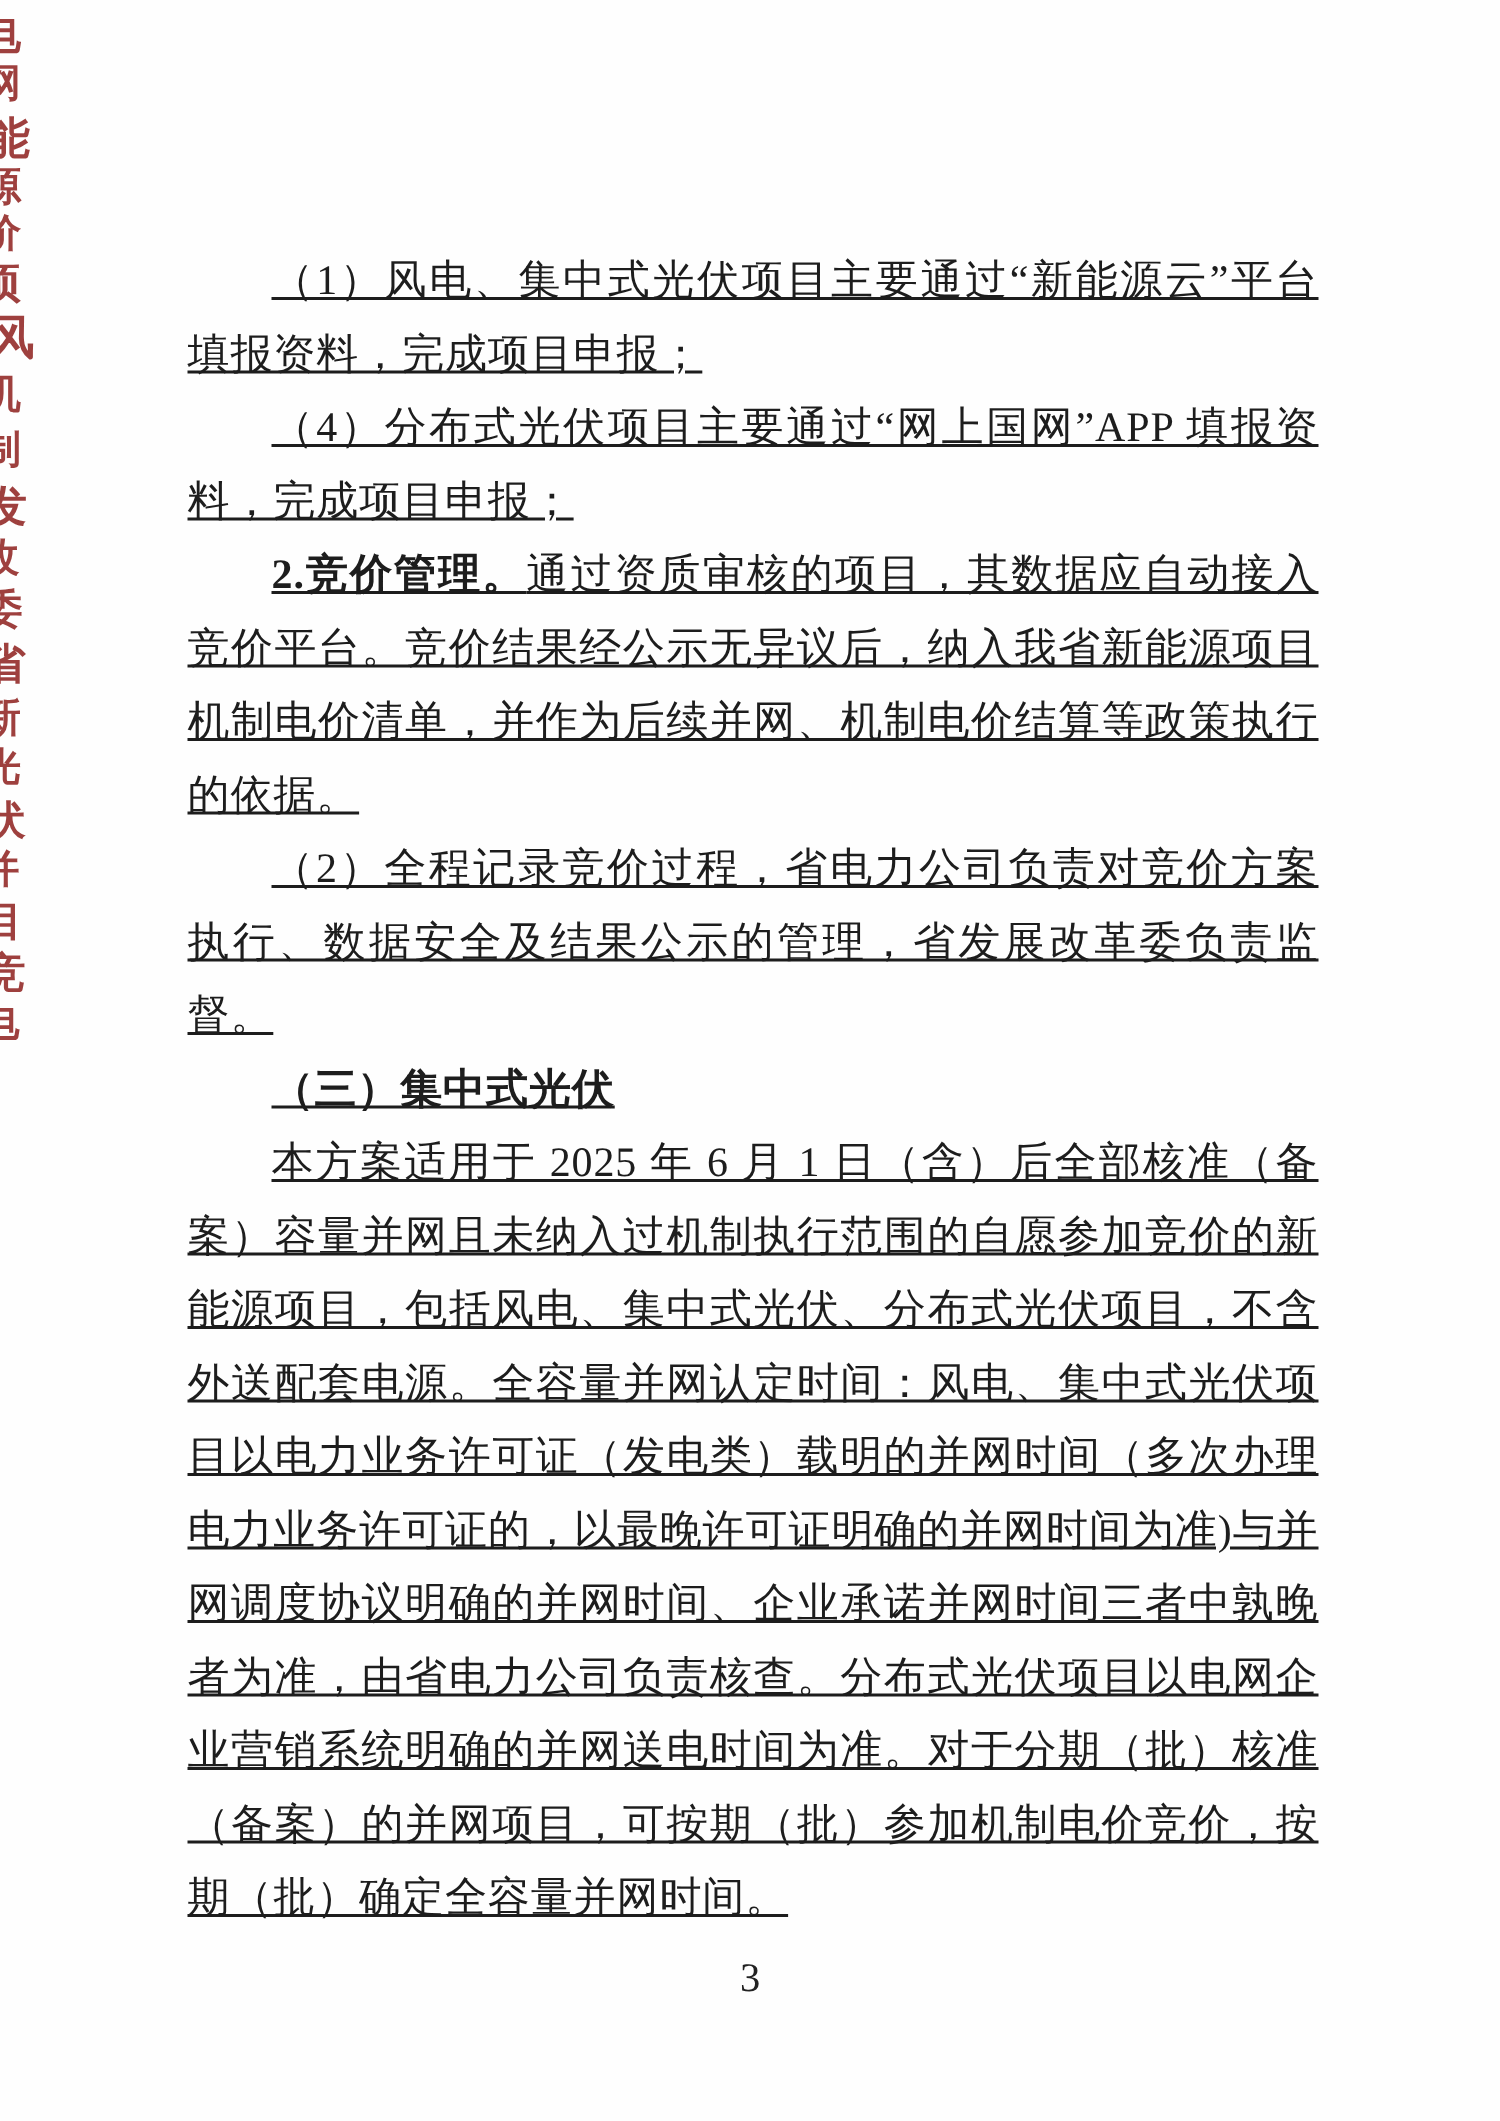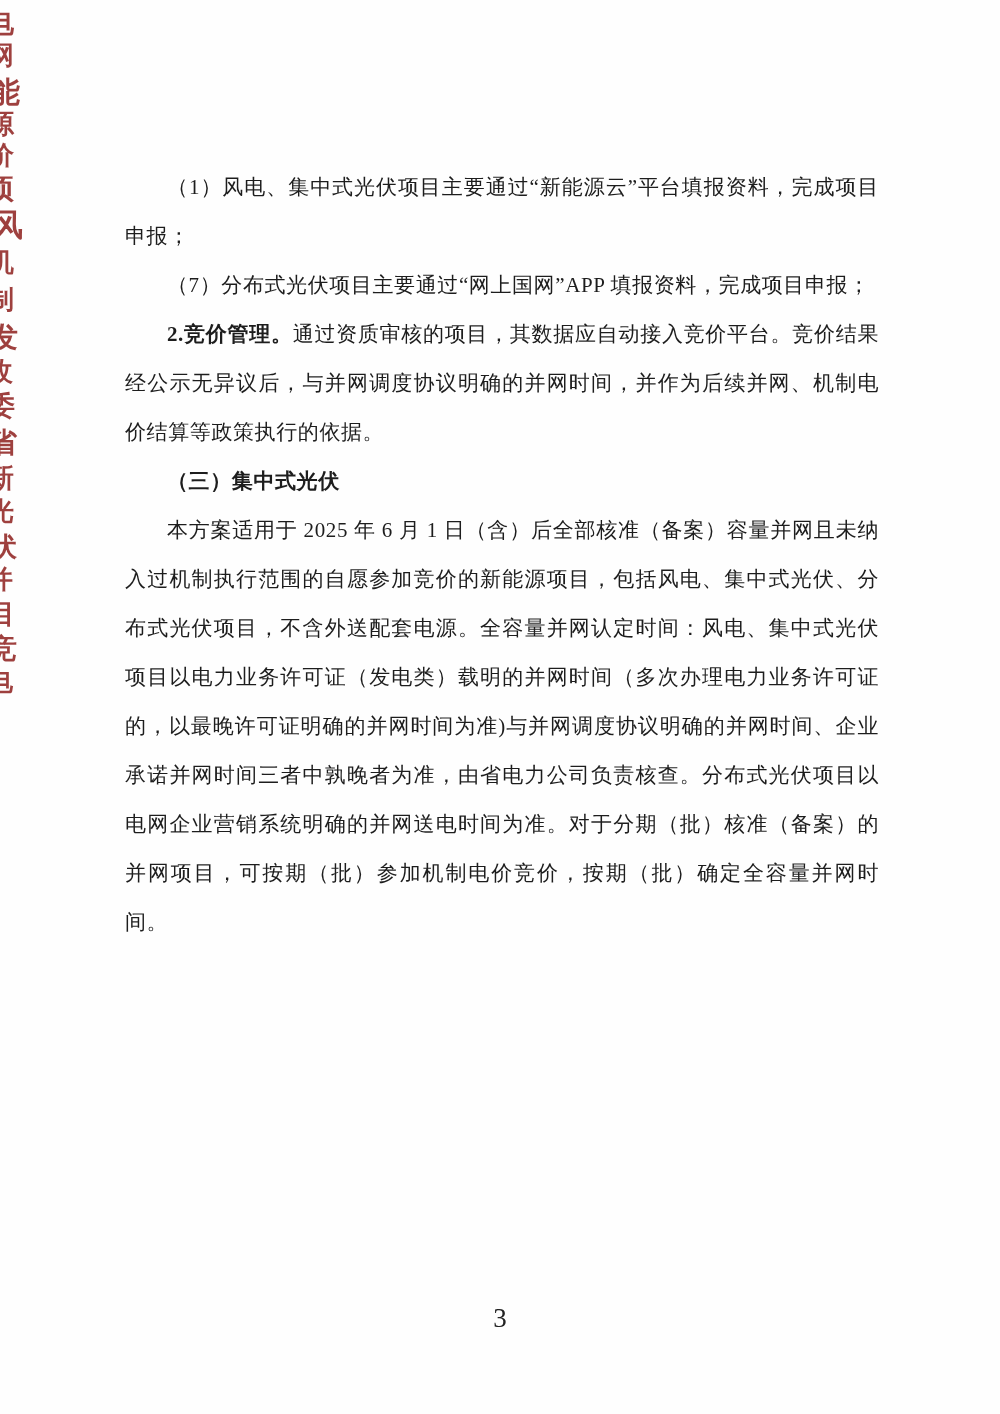--- a/index.html
+++ b/index.html
@@ -11,25 +11,26 @@
     overflow:hidden;
     font-family:"Liberation Serif","DejaVu Serif",serif;
     color:#1d1d1d;
   }
   .content{
     position:absolute;
     left:125px; right:121px; top:163px;
   }
   .content p{
     margin:0;
-    font-size:21px;
+    font-size:28px;
     line-height:49px;
     text-align:justify;
     text-indent:2em;
     letter-spacing:0.6px;
+    text-decoration:underline;
   }
   .content p.heading{
     font-weight:bold;
     text-align:left;
   }
   .content p .b{font-weight:bold;margin-top:18px;}
   .footer{
     position:absolute;
     top:1303px; left:0; width:100%;
     text-align:center;
@@ -68,19 +69,20 @@
       <div class="edge-mark" style="top: 460px; left: 0px; width: 18px; height: 33px; font-size: 27px; color: rgb(142, 31, 29);"><span style="margin-left: -13px;">新</span></div>
       <div class="edge-mark" style="top: 494px; left: 0px; width: 18px; height: 32px; font-size: 26px; color: rgb(142, 31, 29);"><span style="margin-left: -12px;">光</span></div>
       <div class="edge-mark" style="top: 528px; left: 0px; width: 21px; height: 34px; font-size: 28px; color: rgb(142, 31, 29);"><span style="margin-left: -11px;">伏</span></div>
       <div class="edge-mark" style="top: 562px; left: 0px; width: 17px; height: 32px; font-size: 26px; color: rgb(142, 31, 29);"><span style="margin-left: -13px;">并</span></div>
       <div class="edge-mark" style="top: 596px; left: 0px; width: 19px; height: 33px; font-size: 27px; color: rgb(142, 31, 29);"><span style="margin-left: -12px;">目</span></div>
       <div class="edge-mark" style="top: 630px; left: 0px; width: 21px; height: 34px; font-size: 28px; color: rgb(142, 31, 29);"><span style="margin-left: -11px;">竞</span></div>
       <div class="edge-mark" style="top: 664px; left: 0px; width: 17px; height: 32px; font-size: 26px; color: rgb(142, 31, 29);"><span style="margin-left: -13px;">电</span></div>
     </div>
   <div class="content" id="content">
       <p class="body"><span>（1）风电、集中式光伏项目主要通过“新能源云”平台填报资料，完成项目申报；</span></p>
-      <p class="body"><span>（7）分布式光伏项目主要通过“网上国网”APP 填报资料，完成项目申报；</span></p>
-      <p class="body"><span class="b">2.竞价管理。</span><span>通过资质审核的项目，其数据应自动接入竞价平台。竞价结果经公示无异议后，与并网调度协议明确的并网时间，并作为后续并网、机制电价结算等政策执行的依据。</span></p>
+      <p class="body"><span>（4）分布式光伏项目主要通过“网上国网”APP 填报资料，完成项目申报；</span></p>
+      <p class="body"><span class="b">2.竞价管理。</span><span>通过资质审核的项目，其数据应自动接入竞价平台。竞价结果经公示无异议后，纳入我省新能源项目机制电价清单，并作为后续并网、机制电价结算等政策执行的依据。</span></p>
+      <p class="body"><span>（2）全程记录竞价过程，省电力公司负责对竞价方案执行、数据安全及结果公示的管理，省发展改革委负责监督。</span></p>
       <p class="heading"><span class="b">（三）集中式光伏</span></p>
       <p class="body"><span>本方案适用于 2025 年 6 月 1 日（含）后全部核准（备案）容量并网且未纳入过机制执行范围的自愿参加竞价的新能源项目，包括风电、集中式光伏、分布式光伏项目，不含外送配套电源。全容量并网认定时间：风电、集中式光伏项目以电力业务许可证（发电类）载明的并网时间（多次办理电力业务许可证的，以最晚许可证明确的并网时间为准)与并网调度协议明确的并网时间、企业承诺并网时间三者中孰晚者为准，由省电力公司负责核查。分布式光伏项目以电网企业营销系统明确的并网送电时间为准。对于分期（批）核准（备案）的并网项目，可按期（批）参加机制电价竞价，按期（批）确定全容量并网时间。</span></p>
     </div>
   <div class="footer">3</div>
 </div>
 
 </body></html>

